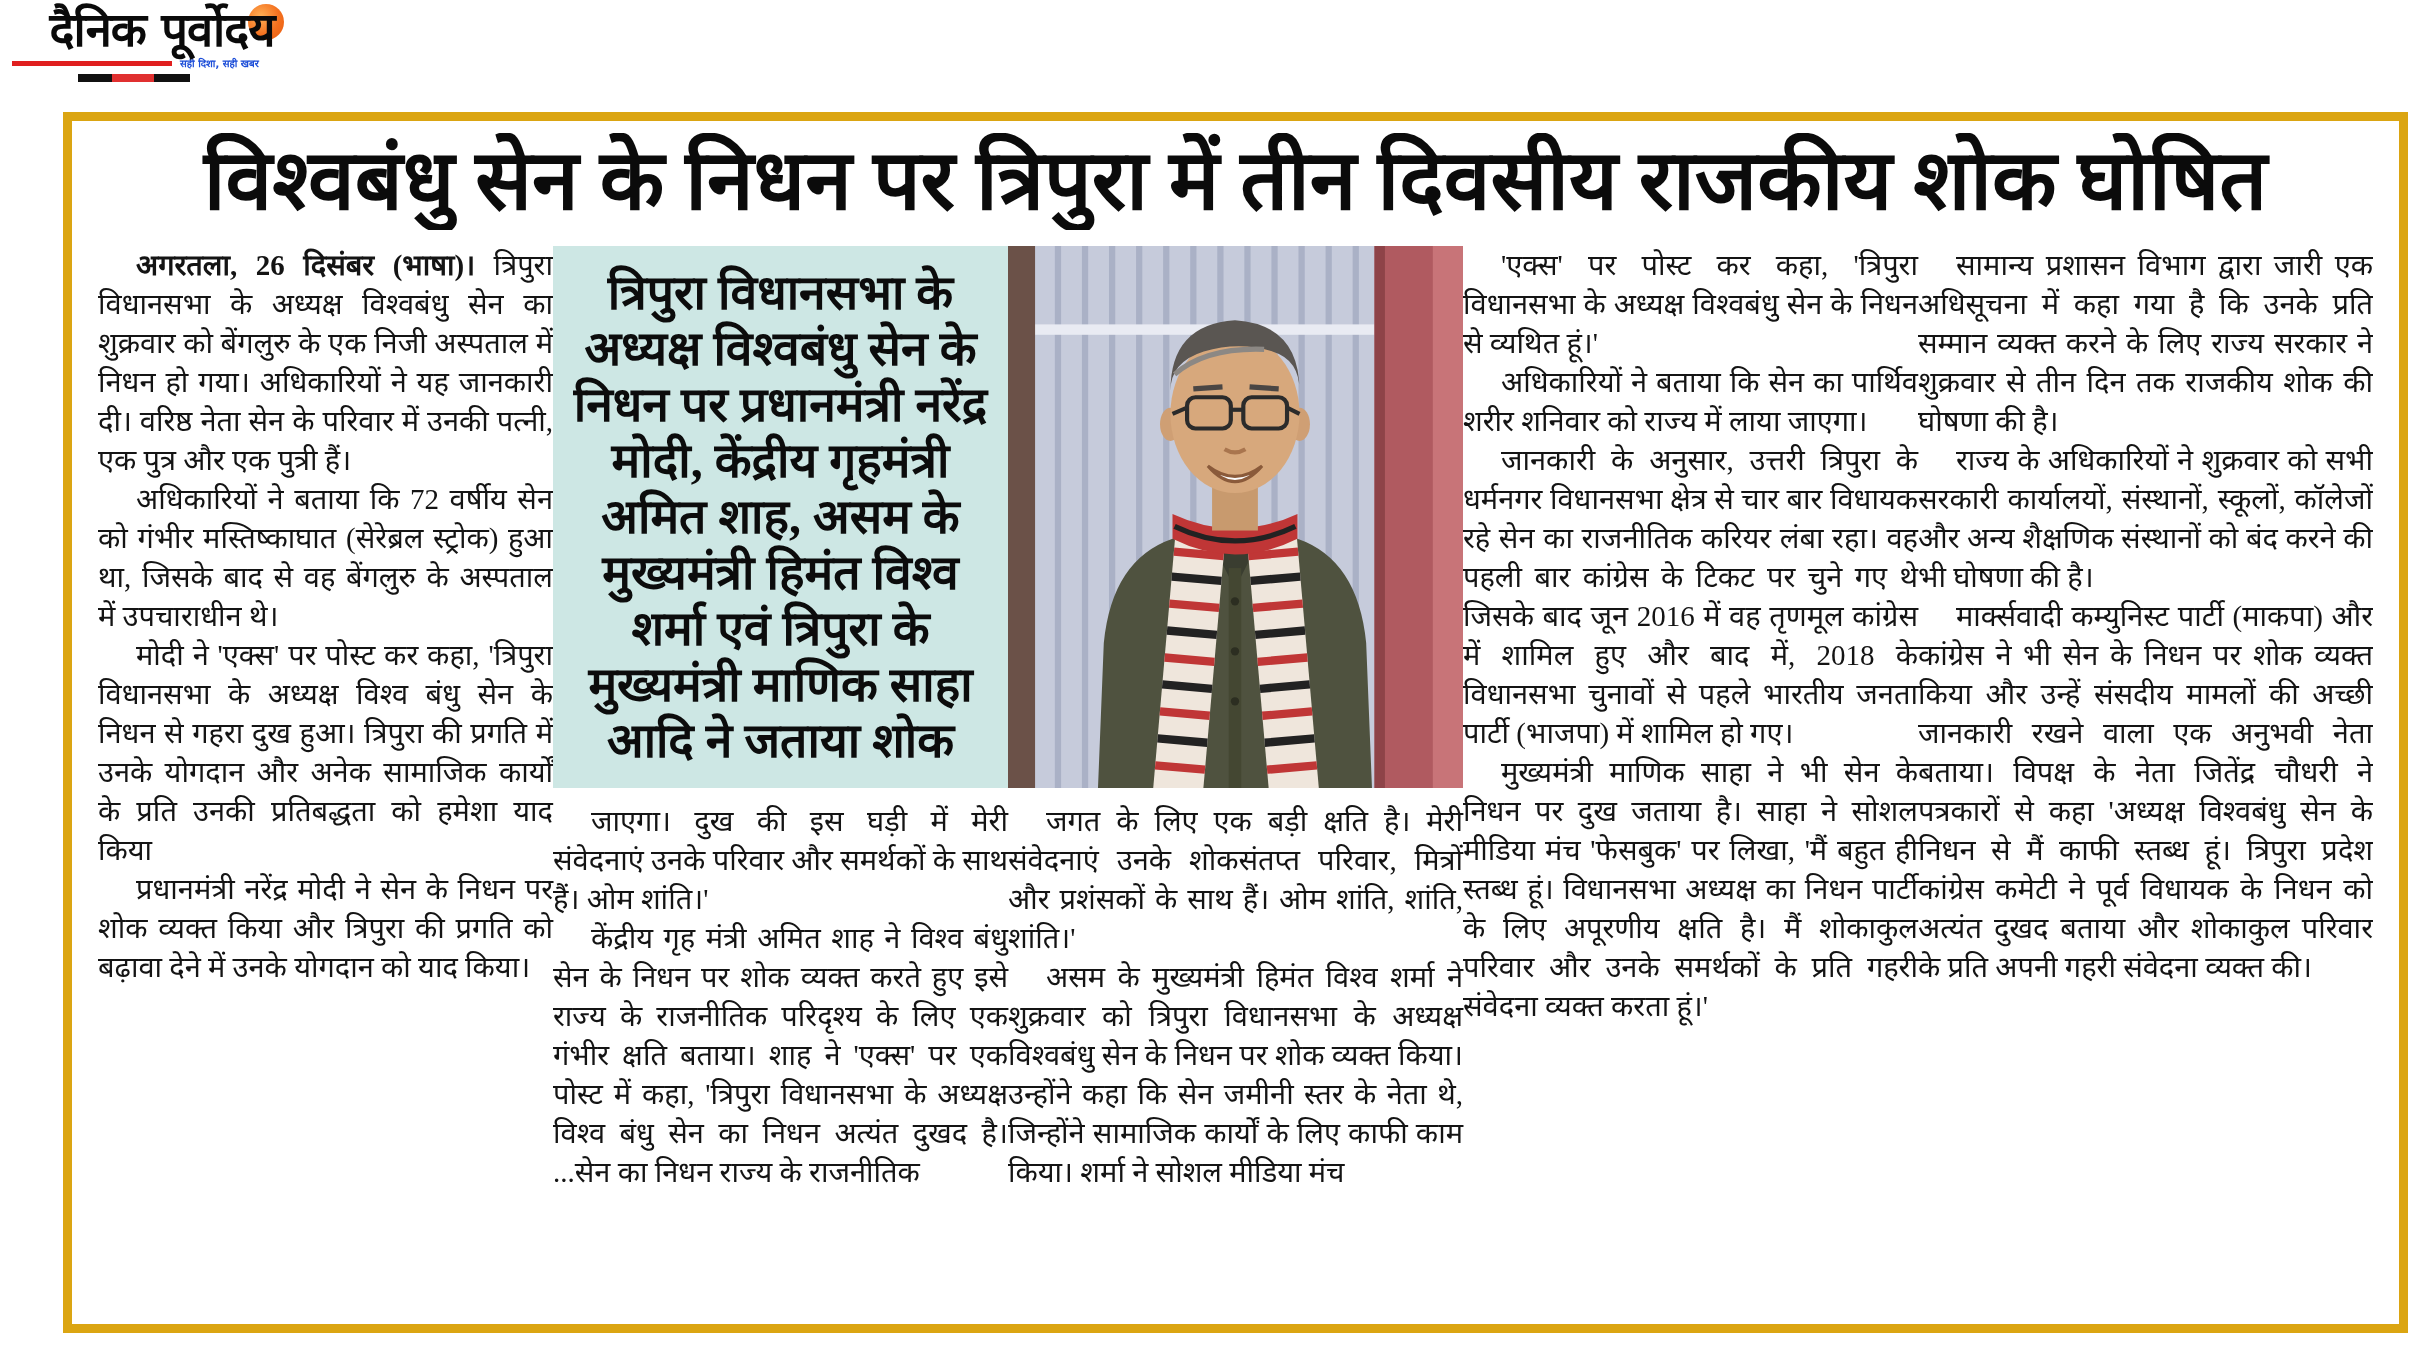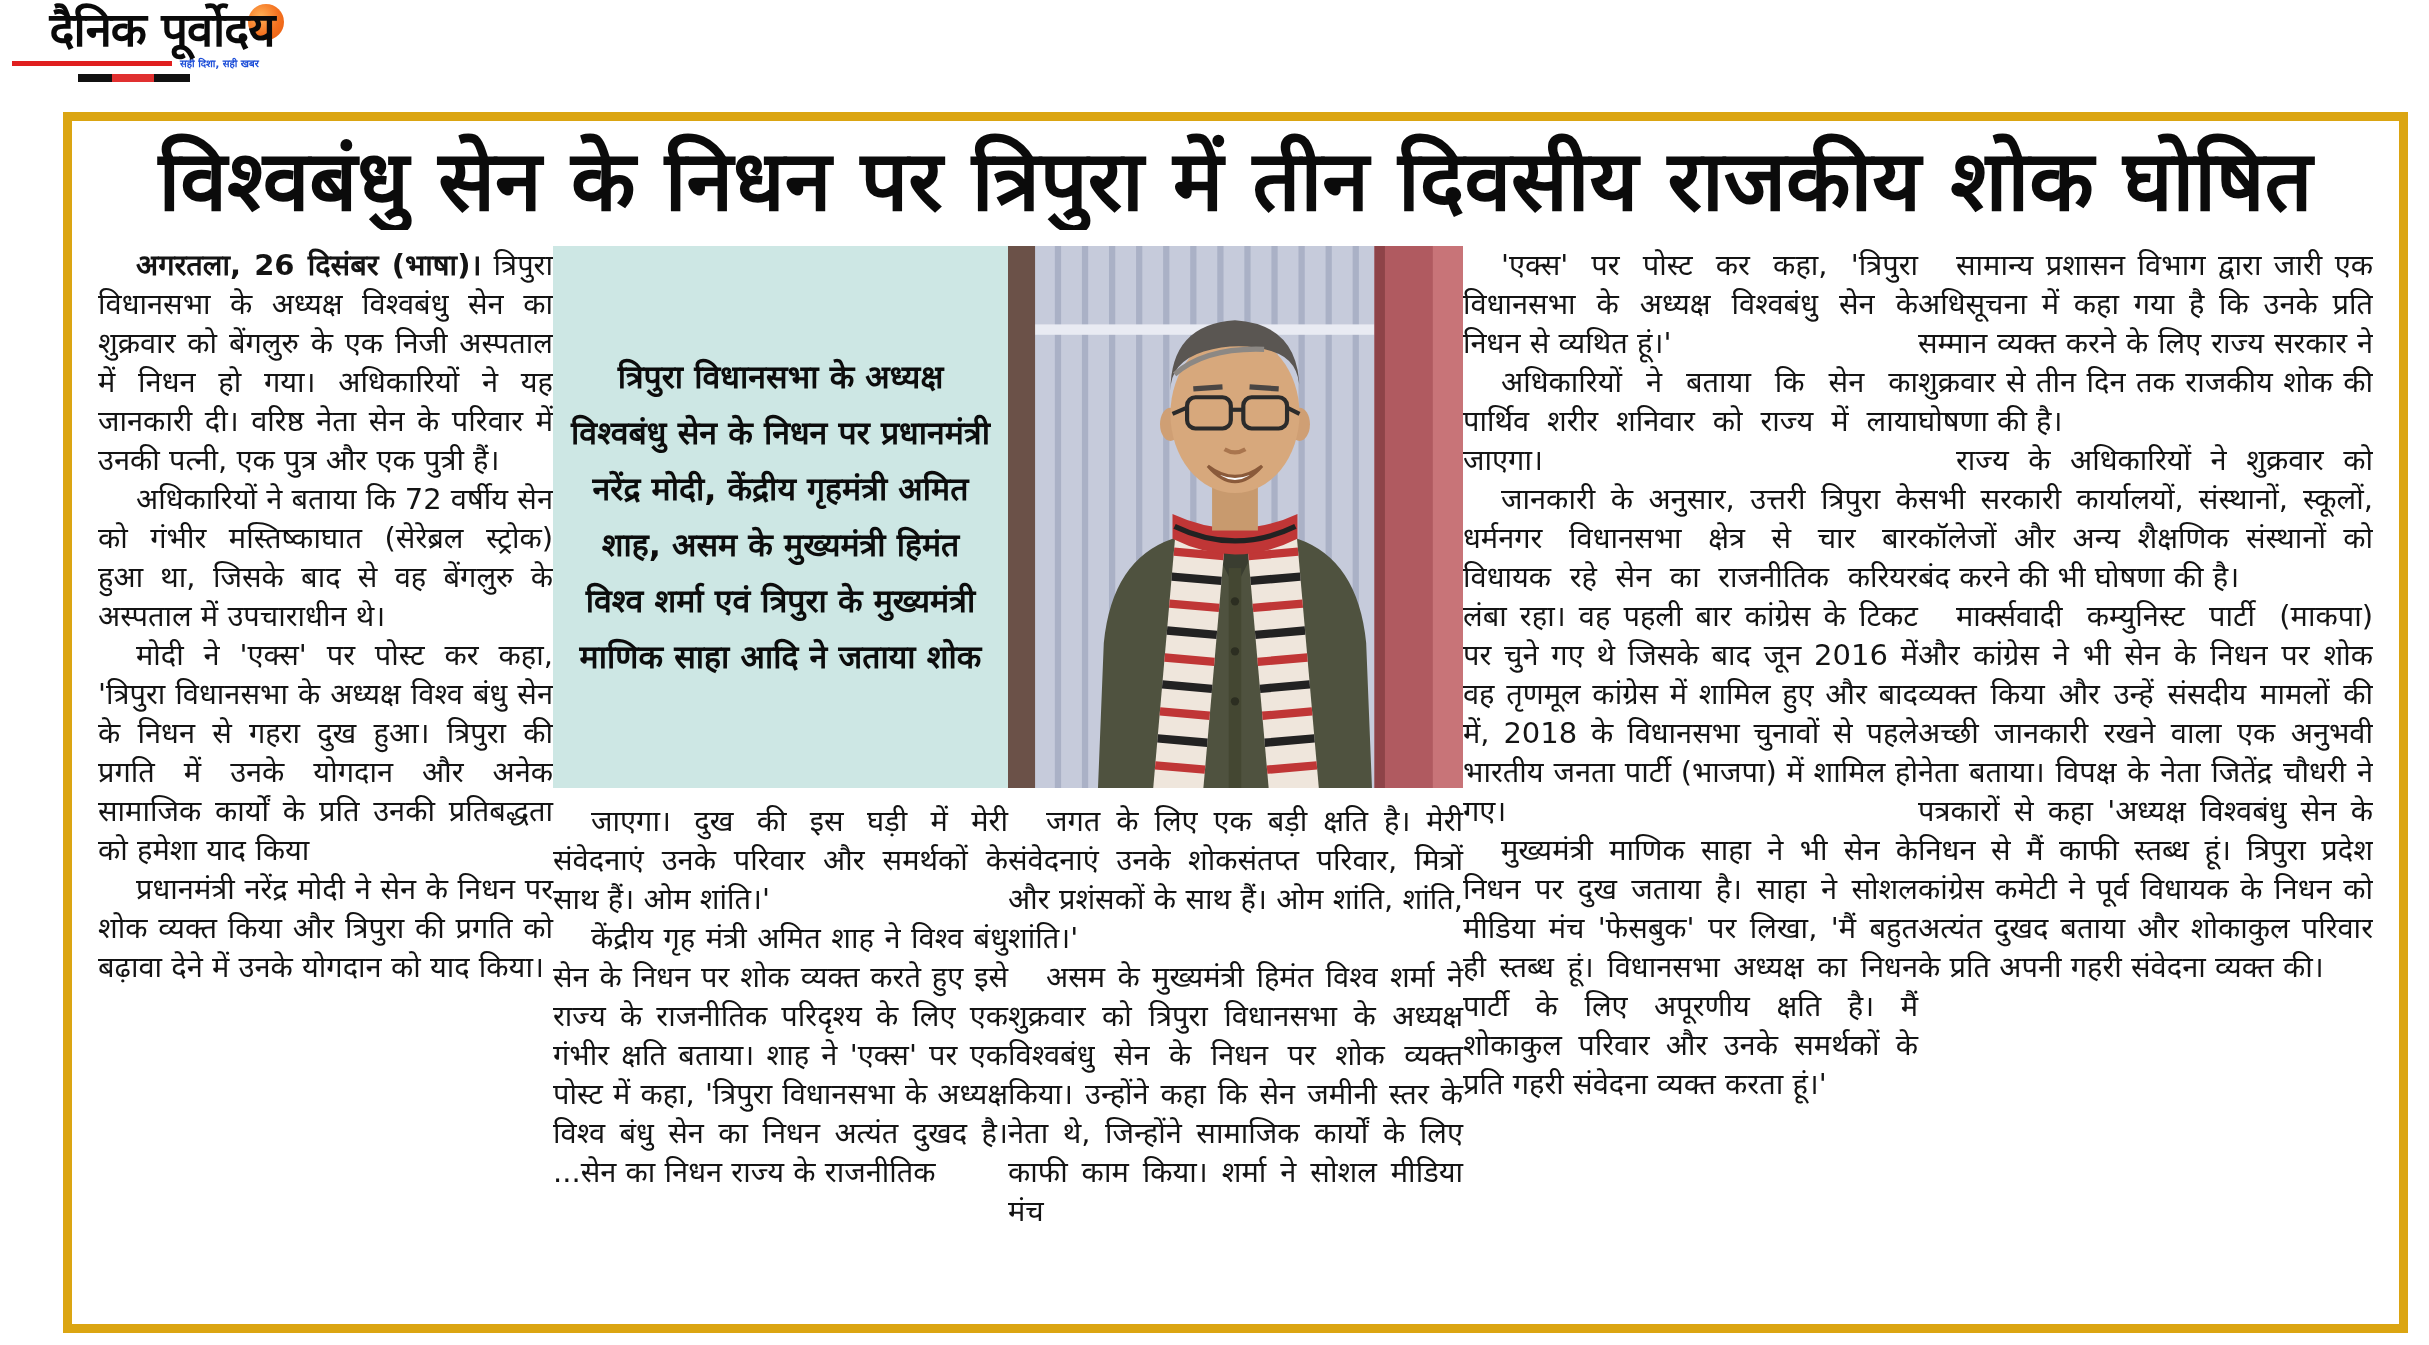--- a/index.html
+++ b/index.html
@@ -21,38 +21,38 @@
     letter-spacing:-1px;color:#0a0a0a;white-space:nowrap;
   }
   .masthead-row2{display:flex;align-items:center;margin-top:3px;}
   .masthead-rule{height:5px;background:#e01f1f;flex:0 0 160px;margin-right:8px;}
   .masthead-tagline{font-size:10px;font-weight:bold;color:#1d4ed8;white-space:nowrap;}
   .masthead-row3{margin-top:4px;margin-left:66px;width:112px;height:8px;background:#111;position:relative;}
   .masthead-row3 .red-seg{position:absolute;left:34px;top:0;width:42px;height:8px;background:#e03030;}
   
   .article-box{
     position:absolute;left:63px;top:112px;width:2345px;height:1221px;box-sizing:border-box;
-    border:9px solid #dba512;background:#fff;padding:12px 26px 10px 26px;
+    border:9px solid #dba512;background:#fff;padding:12px 26px 10px 26px;font-family:Liberation Serif, serif;
   }
   .headline{
     font-size:84px;font-weight:bold;text-align:center;line-height:1.15;
     white-space:nowrap;overflow:hidden;color:#0b0b0b;
   }
   .columns{display:flex;margin-top:16px;height:1042px;overflow:hidden;}
   .col{flex:1 1 0;min-width:0;font-size:29px;line-height:39px;text-align:justify;color:#141414;}
   .col p{margin:0;text-indent:38px;}
   .bold{font-weight:bold;}
   
   .cyan-box{
     background:#cde7e4;height:542px;box-sizing:border-box;margin-bottom:14px;
     display:flex;align-items:center;justify-content:center;
     padding:14px 16px;text-align:center;
   }
   .cyan-box .inner{
-    font-weight:bold;font-size:32px;line-height:56px;text-indent:0;color:#0c0c0c;
+    font-weight:bold;font-size:48px;line-height:56px;text-indent:0;color:#0c0c0c;
   }
   
   .photo-frame{height:542px;margin-bottom:14px;overflow:hidden;}
   .photo-frame svg{display:block;width:100%;height:100%;}
 </style>
 </head>
 <body>
 
 <div class="masthead">
   <div class="logo-wrap">

